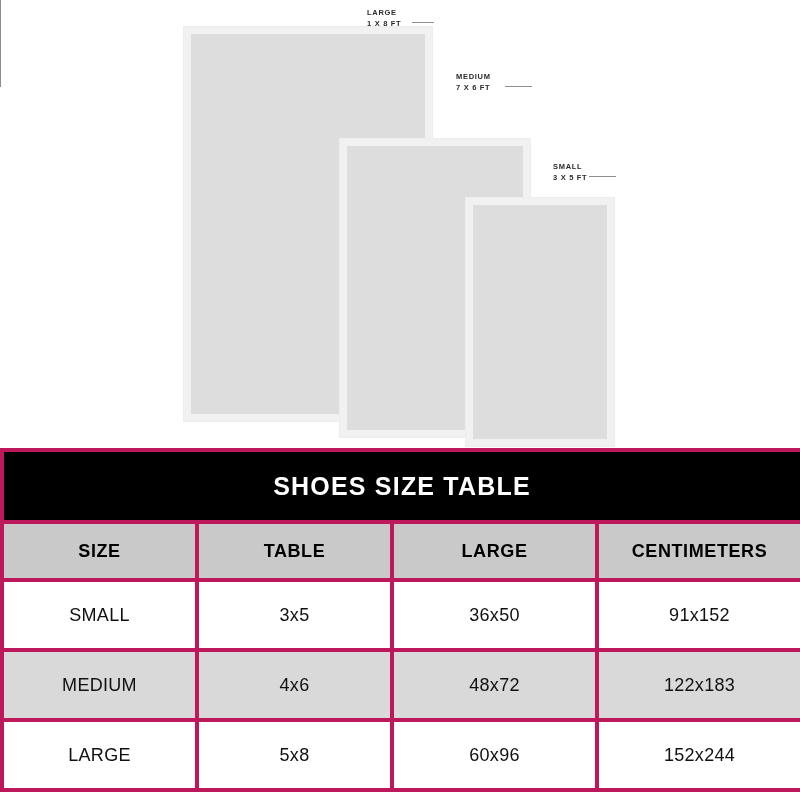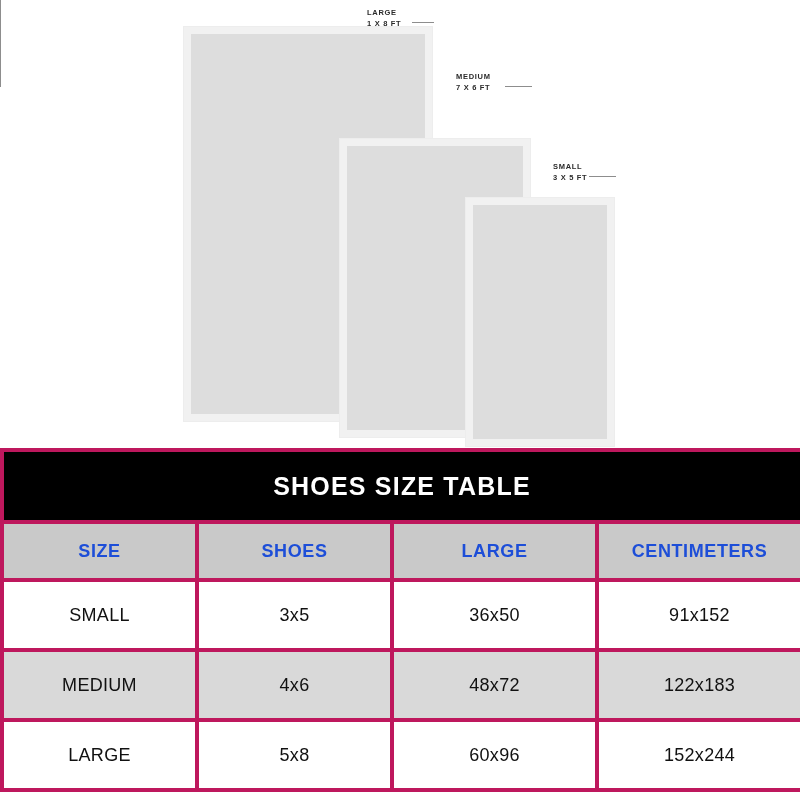--- a/index.html
+++ b/index.html
@@ -88,21 +88,21 @@
   .title-row td {
     background: #000000;
     color: #ffffff;
     height: 72px;
     font-size: 25px;
     font-weight: bold;
     letter-spacing: 1.2px;
   }
   .head-row td {
     background: #c9c9c9;
-    color: #1d4ed8;
+    color: #000000;
     height: 58px;
     font-size: 18px;
     font-weight: bold;
     letter-spacing: 0.6px;
   }
   .data-row td {
     height: 70px;
     font-size: 18px;
     color: #111111;
     letter-spacing: 0.3px;
@@ -154,21 +154,21 @@
         <col class="col2">
         <col class="col3">
         <col class="col4">
     </colgroup>
     <tbody>
       <tr class="title-row">
         <td colspan="4">SHOES SIZE TABLE</td>
       </tr>
       <tr class="head-row">
         <td>SIZE</td>
-        <td>SHOES</td>
+        <td>TABLE</td>
         <td>LARGE</td>
         <td>CENTIMETERS</td>
       </tr>
       <tr class="data-row odd">
         <td>SMALL</td>
         <td>3x5</td>
         <td>36x50</td>
         <td>91x152</td>
       </tr>
       <tr class="data-row even">

